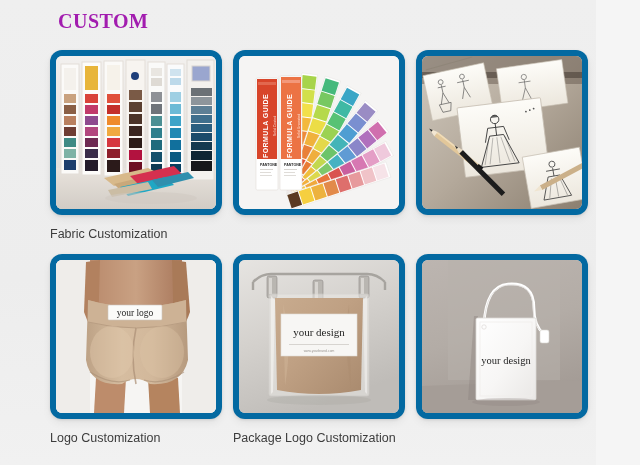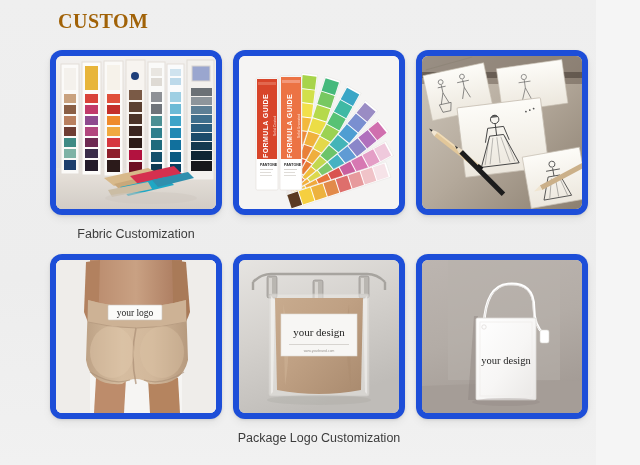--- a/index.html
+++ b/index.html
@@ -27,44 +27,44 @@
     background: #f5f5f5;
   }
   .title {
     position: absolute;
     left: 58px;
     top: 10px;
     font-family: "Liberation Serif", serif;
     font-weight: bold;
     font-size: 20px;
     letter-spacing: 0.5px;
-    color: #a16207;
+    color: #a21caf;
     z-index: 5;
   }
   .grid {
     position: absolute;
     left: 50px;
     top: 50px;
     width: 520px;
     display: grid;
     grid-template-columns: repeat(3, 172px);
     column-gap: 11px;
     row-gap: 12px;
     z-index: 4;
   }
   .card {
     width: 172px;
     display: flex;
     flex-direction: column;
-    align-items: center;
+    align-items: flex-start;
   }
   .thumb {
     width: 172px;
     height: 165px;
-    background: #1d4ed8;
+    background: #0369a1;
     border-radius: 12px;
     box-shadow: 0 1px 3px rgba(0,0,0,0.10), 0 4px 9px rgba(0,0,0,0.06);
     padding: 6px;
     box-sizing: border-box;
     overflow: hidden;
   }
   .media {
     width: 100%;
     height: 100%;
     border-radius: 6px;
@@ -467,20 +467,21 @@
           <path d="M34 112 Q56 126 74 120" fill="none" stroke="#a98e74" stroke-width="1.2" opacity="0.6"></path>
           <path d="M128 112 Q106 126 88 120" fill="none" stroke="#a98e74" stroke-width="1.2" opacity="0.6"></path>
 
           <g>
             <rect x="52" y="45" width="54" height="15" rx="1" fill="#fbfbf9" stroke="#cdc8c0" stroke-width="0.6"></rect>
             <text x="79" y="56" text-anchor="middle" font-family="'Liberation Serif',serif" font-size="9.5" fill="#1d1d1d">your logo</text>
           </g>
         </svg>
       </div>
     </div>
+    <div class="caption">Logo Customization</div>
   </div>
 
   <div class="card">
     <div class="thumb">
       <div class="media">
         <svg viewBox="0 0 160 153" preserveAspectRatio="xMidYMid slice">
           <defs>
             <linearGradient id="pbg" x1="0" y1="0" x2="0.4" y2="1">
               <stop offset="0" stop-color="#e6e4e1"></stop>
                 <stop offset="0.5" stop-color="#d4d1cd"></stop>

